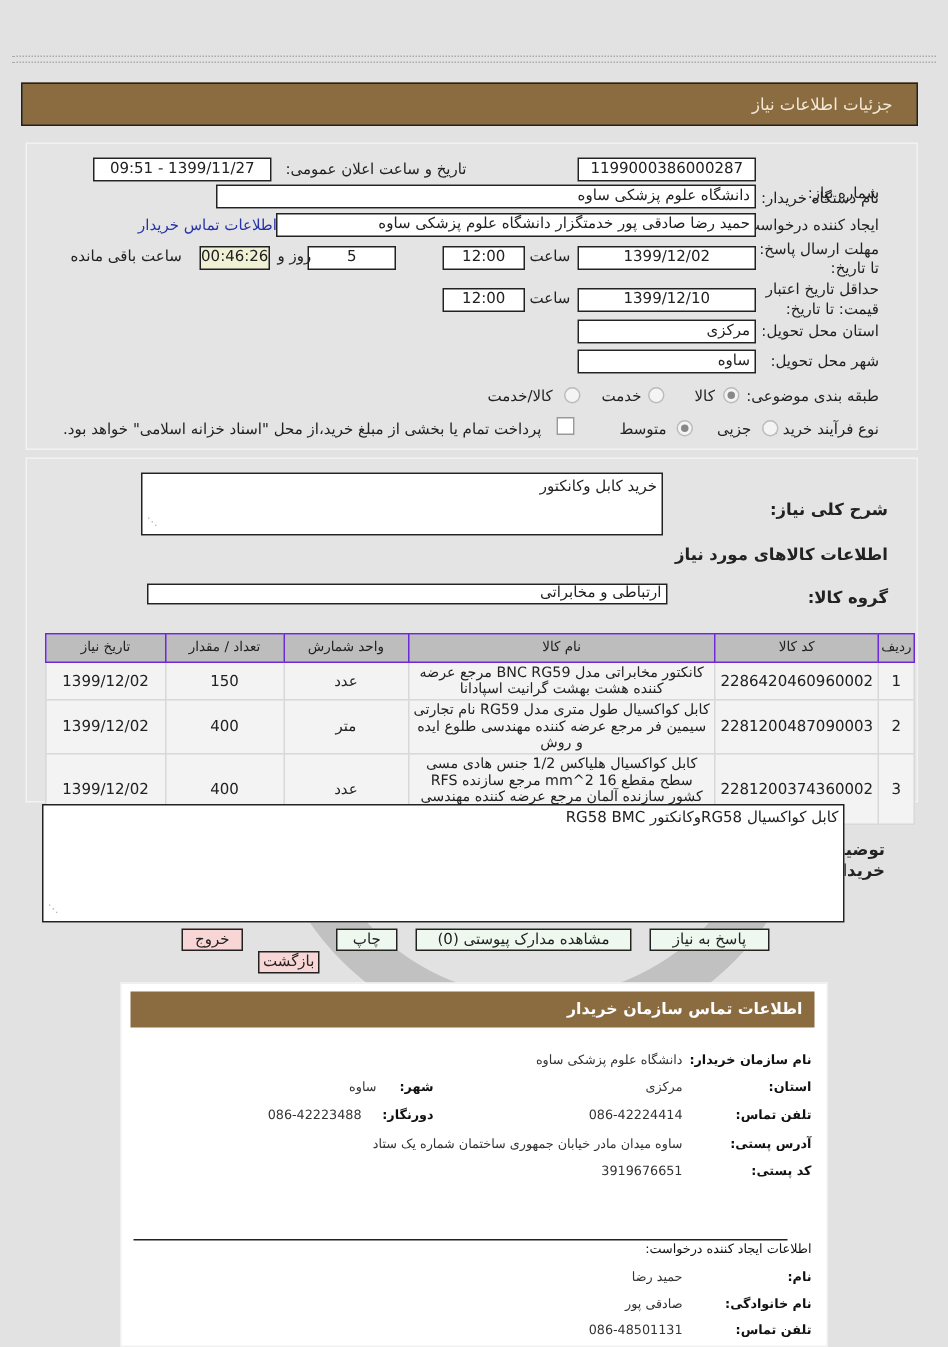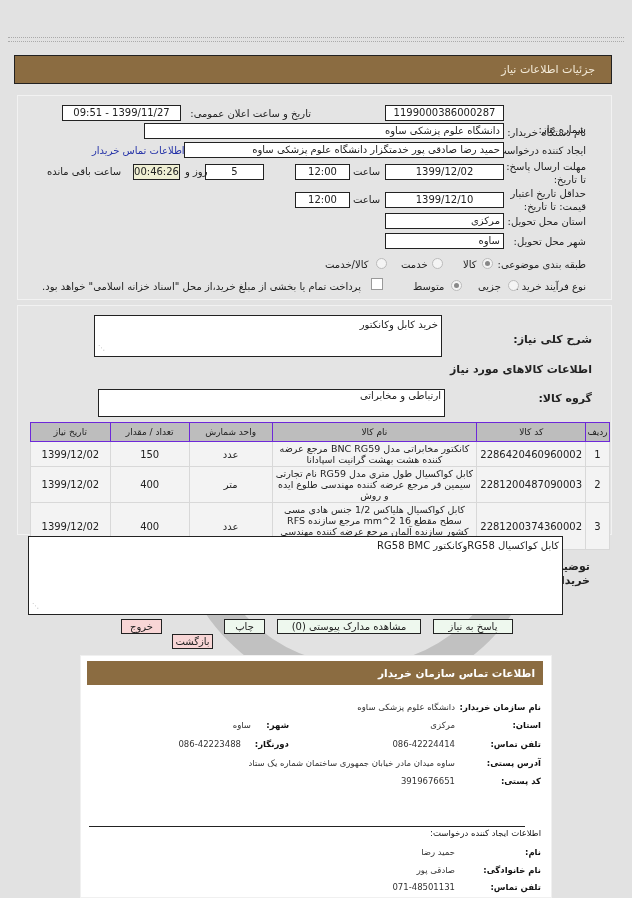--- a/index.html
+++ b/index.html
@@ -158,21 +158,21 @@
 
 <span class="lbl bold" style="right:40px;top:333px;">شرح کلی نیاز:</span>
 <div class="textarea" style="left:94px;top:315px;width:348px;height:42px;">
   <span>خرید کابل وکانکتور</span>
   <span class="grip">⋰</span>
 </div>
 
 <span class="lbl bold" style="right:40px;top:363px;">اطلاعات کالاهای مورد نیاز</span>
 
 <span class="lbl bold" style="right:40px;top:392px;">گروه کالا:</span>
-<div class="field left-al" style="left:98px;top:389px;width:347px;height:28px;line-height:12px;text-align:right;">ارتباطی و مخابراتی</div>
+<div class="field left-al" style="left:98px;top:389px;width:347px;height:14px;line-height:12px;text-align:right;">ارتباطی و مخابراتی</div>
 
 <table class="items">
   <thead>
     <tr>
       <th style="width:24px;">ردیف</th>
       <th style="width:80px;">کد کالا</th>
       <th style="width:208px;">نام کالا</th>
       <th style="width:84px;">واحد شمارش</th>
       <th style="width:80px;">تعداد / مقدار</th>
       <th style="width:80px;">تاریخ نیاز</th>
@@ -244,14 +244,14 @@
 
   <span class="c-lbl" style="right:10px;top:172px;font-weight:normal;">اطلاعات ایجاد کننده درخواست:</span>
 
   <span class="c-lbl" style="right:10px;top:191px;">نام:</span>
   <span class="c-val" style="right:96px;top:191px;">حمید رضا</span>
 
   <span class="c-lbl" style="right:10px;top:209px;">نام خانوادگی:</span>
   <span class="c-val" style="right:96px;top:209px;">صادقی پور</span>
 
   <span class="c-lbl" style="right:10px;top:226px;">تلفن تماس:</span>
-  <span class="c-val" style="right:96px;top:226px;">071-48501131</span>
+  <span class="c-val" style="right:96px;top:226px;">086-48501131</span>
 </div>
 
 </body></html>

